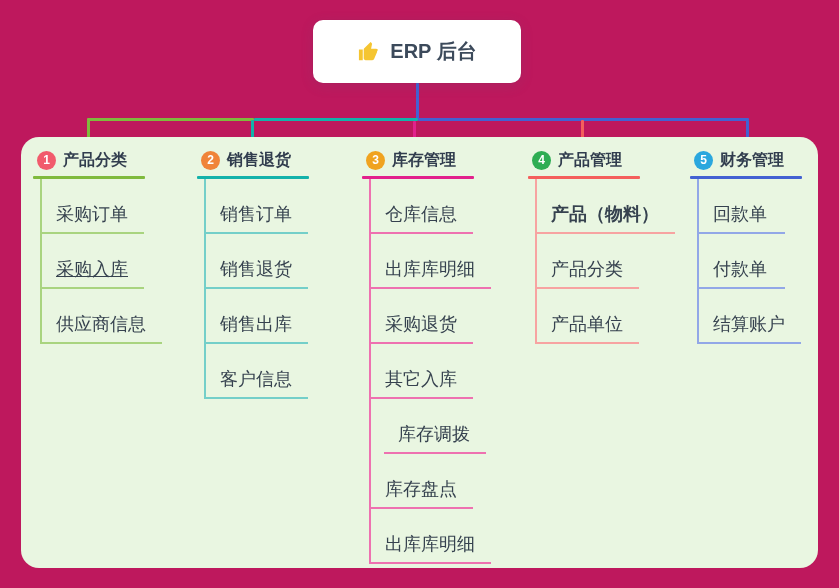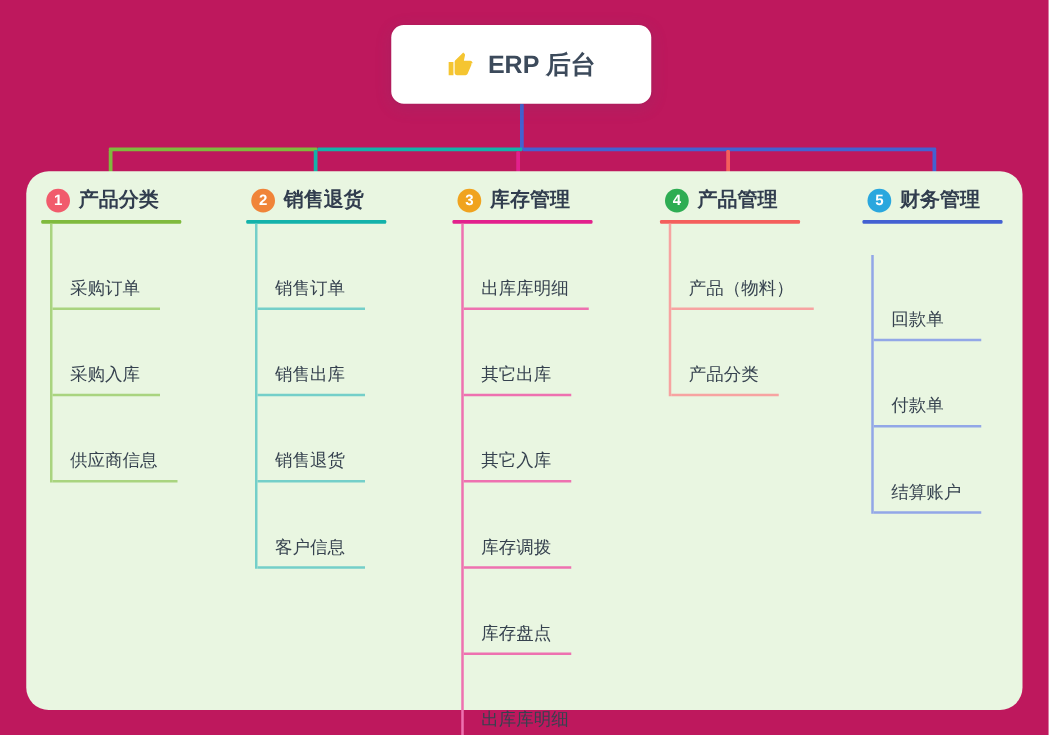--- a/index.html
+++ b/index.html
@@ -15,23 +15,23 @@
   .vbar{width:3px;}
   .panel{position:absolute;left:21px;top:137px;width:797px;height:431px;
     background:#E9F6E1;border-radius:18px;}
   .branch{position:absolute;top:12px;}
   .branch-title{display:flex;align-items:center;gap:7px;padding-left:4px;height:22px;
     font-size:16px;font-weight:700;color:#313D4E;white-space:nowrap;cursor:pointer;}
   .badge{width:19px;height:19px;border-radius:50%;color:#fff;font-size:12px;font-weight:700;
     display:flex;align-items:center;justify-content:center;flex:none;}
   .branch-underline{width:112px;height:3px;margin-top:5px;border-radius:1px;}
   .children{margin-left:7px;border-left:2px solid;}
-  .child{height:69px;display:flex;align-items:flex-end;border-bottom:2px solid;
+  .child{height:55px;display:flex;align-items:flex-end;border-bottom:2px solid;
     width:fit-content;min-width:86px;box-sizing:border-box;padding:0 16px 6px 14px;
-    font-size:14px;color:#36424F;white-space:nowrap;cursor:pointer;}
+    font-size:18px;color:#36424F;white-space:nowrap;cursor:pointer;}
 </style>
 </head>
 <body>
 
 <div class="canvas">
 
   <div class="line vbar" style="left: 416px; top: 83px; height: 37px; background: rgb(67, 97, 210);"></div>
   <div class="line hbar" style="left: 87px; width: 167px; background: rgb(127, 186, 61);"></div>
   <div class="line hbar" style="left: 254px; width: 164px; background: rgb(19, 178, 170);"></div>
   <div class="line hbar" style="left: 418px; width: 331px; background: rgb(67, 97, 210);"></div>
@@ -54,99 +54,105 @@
       <div class="branch" style="left: 12px;">
         <div class="branch-title">
           <span class="badge" style="background: rgb(241, 91, 108);">1</span>
           <span>产品分类</span>
         </div>
         <div class="branch-underline" style="background: rgb(127, 186, 61);"></div>
         <div class="children" style="border-left-color: rgb(169, 212, 127);">
           <div class="child" style="border-bottom-color: rgb(169, 212, 127);">
             <span>采购订单</span>
           </div>
-          <div class="child" style="border-bottom-color: rgb(169, 212, 127);">
+          <div class="child" style="border-bottom-color: rgb(169, 212, 127); text-decoration: underline;">
             <span>采购入库</span>
           </div>
           <div class="child" style="border-bottom-color: rgb(169, 212, 127);">
             <span>供应商信息</span>
           </div>
         </div>
       </div>
       <div class="branch" style="left: 176px;">
         <div class="branch-title">
           <span class="badge" style="background: rgb(240, 132, 57);">2</span>
           <span>销售退货</span>
         </div>
         <div class="branch-underline" style="background: rgb(19, 178, 170);"></div>
         <div class="children" style="border-left-color: rgb(116, 207, 201);">
           <div class="child" style="border-bottom-color: rgb(116, 207, 201);">
             <span>销售订单</span>
           </div>
           <div class="child" style="border-bottom-color: rgb(116, 207, 201);">
-            <span>销售出库</span>
+            <span>销售退货</span>
           </div>
           <div class="child" style="border-bottom-color: rgb(116, 207, 201);">
-            <span>销售退货</span>
+            <span>销售出库</span>
           </div>
           <div class="child" style="border-bottom-color: rgb(116, 207, 201);">
             <span>客户信息</span>
           </div>
         </div>
       </div>
       <div class="branch" style="left: 341px;">
         <div class="branch-title">
           <span class="badge" style="background: rgb(240, 163, 31);">3</span>
           <span>库存管理</span>
         </div>
         <div class="branch-underline" style="background: rgb(226, 33, 140);"></div>
         <div class="children" style="border-left-color: rgb(238, 113, 176);">
           <div class="child" style="border-bottom-color: rgb(238, 113, 176);">
+            <span>仓库信息</span>
+          </div>
+          <div class="child" style="border-bottom-color: rgb(238, 113, 176);">
             <span>出库库明细</span>
           </div>
           <div class="child" style="border-bottom-color: rgb(238, 113, 176);">
-            <span>其它出库</span>
+            <span>采购退货</span>
           </div>
           <div class="child" style="border-bottom-color: rgb(238, 113, 176);">
             <span>其它入库</span>
           </div>
-          <div class="child" style="border-bottom-color: rgb(238, 113, 176);">
+          <div class="child" style="border-bottom-color: rgb(238, 113, 176); margin-left: 13px;">
             <span>库存调拨</span>
           </div>
           <div class="child" style="border-bottom-color: rgb(238, 113, 176);">
             <span>库存盘点</span>
           </div>
           <div class="child" style="border-bottom-color: rgb(238, 113, 176);">
             <span>出库库明细</span>
           </div>
         </div>
       </div>
       <div class="branch" style="left: 507px;">
         <div class="branch-title">
           <span class="badge" style="background: rgb(46, 173, 83);">4</span>
           <span>产品管理</span>
         </div>
         <div class="branch-underline" style="background: rgb(244, 95, 92);"></div>
         <div class="children" style="border-left-color: rgb(247, 163, 161);">
-          <div class="child" style="border-bottom-color: rgb(247, 163, 161);">
+          <div class="child" style="border-bottom-color: rgb(247, 163, 161); font-weight: bold;">
             <span>产品（物料）</span>
           </div>
           <div class="child" style="border-bottom-color: rgb(247, 163, 161);">
             <span>产品分类</span>
+          </div>
+          <div class="child" style="border-bottom-color: rgb(247, 163, 161);">
+            <span>产品单位</span>
           </div>
         </div>
       </div>
       <div class="branch" style="left: 669px;">
         <div class="branch-title">
           <span class="badge" style="background: rgb(42, 167, 222);">5</span>
           <span>财务管理</span>
         </div>
         <div class="branch-underline" style="background: rgb(67, 97, 210);"></div>
         <div class="children" style="border-left-color: rgb(146, 167, 231);">
-          <div class="child" style="border-bottom-color: rgb(146, 167, 231); margin-top: 25px;">
+          <div class="child" style="border-bottom-color: rgb(146, 167, 231);">
             <span>回款单</span>
           </div>
           <div class="child" style="border-bottom-color: rgb(146, 167, 231);">
             <span>付款单</span>
           </div>
           <div class="child" style="border-bottom-color: rgb(146, 167, 231);">
             <span>结算账户</span>
           </div>
         </div>
       </div>

